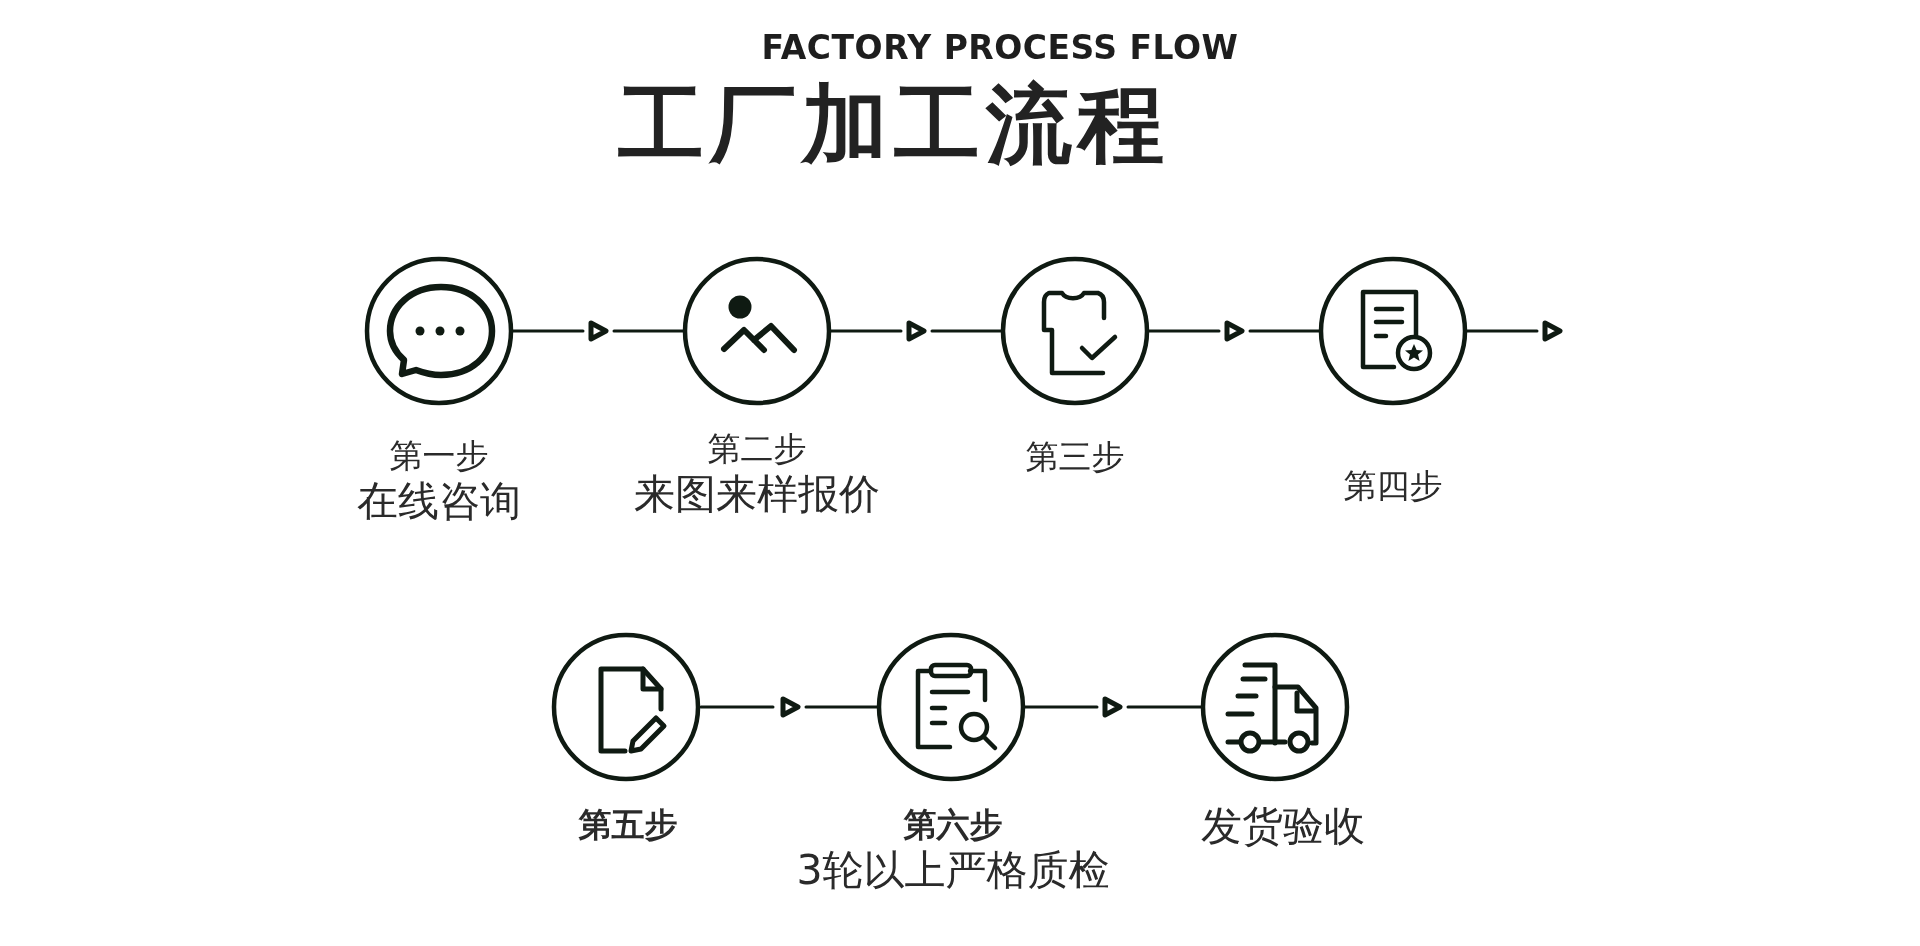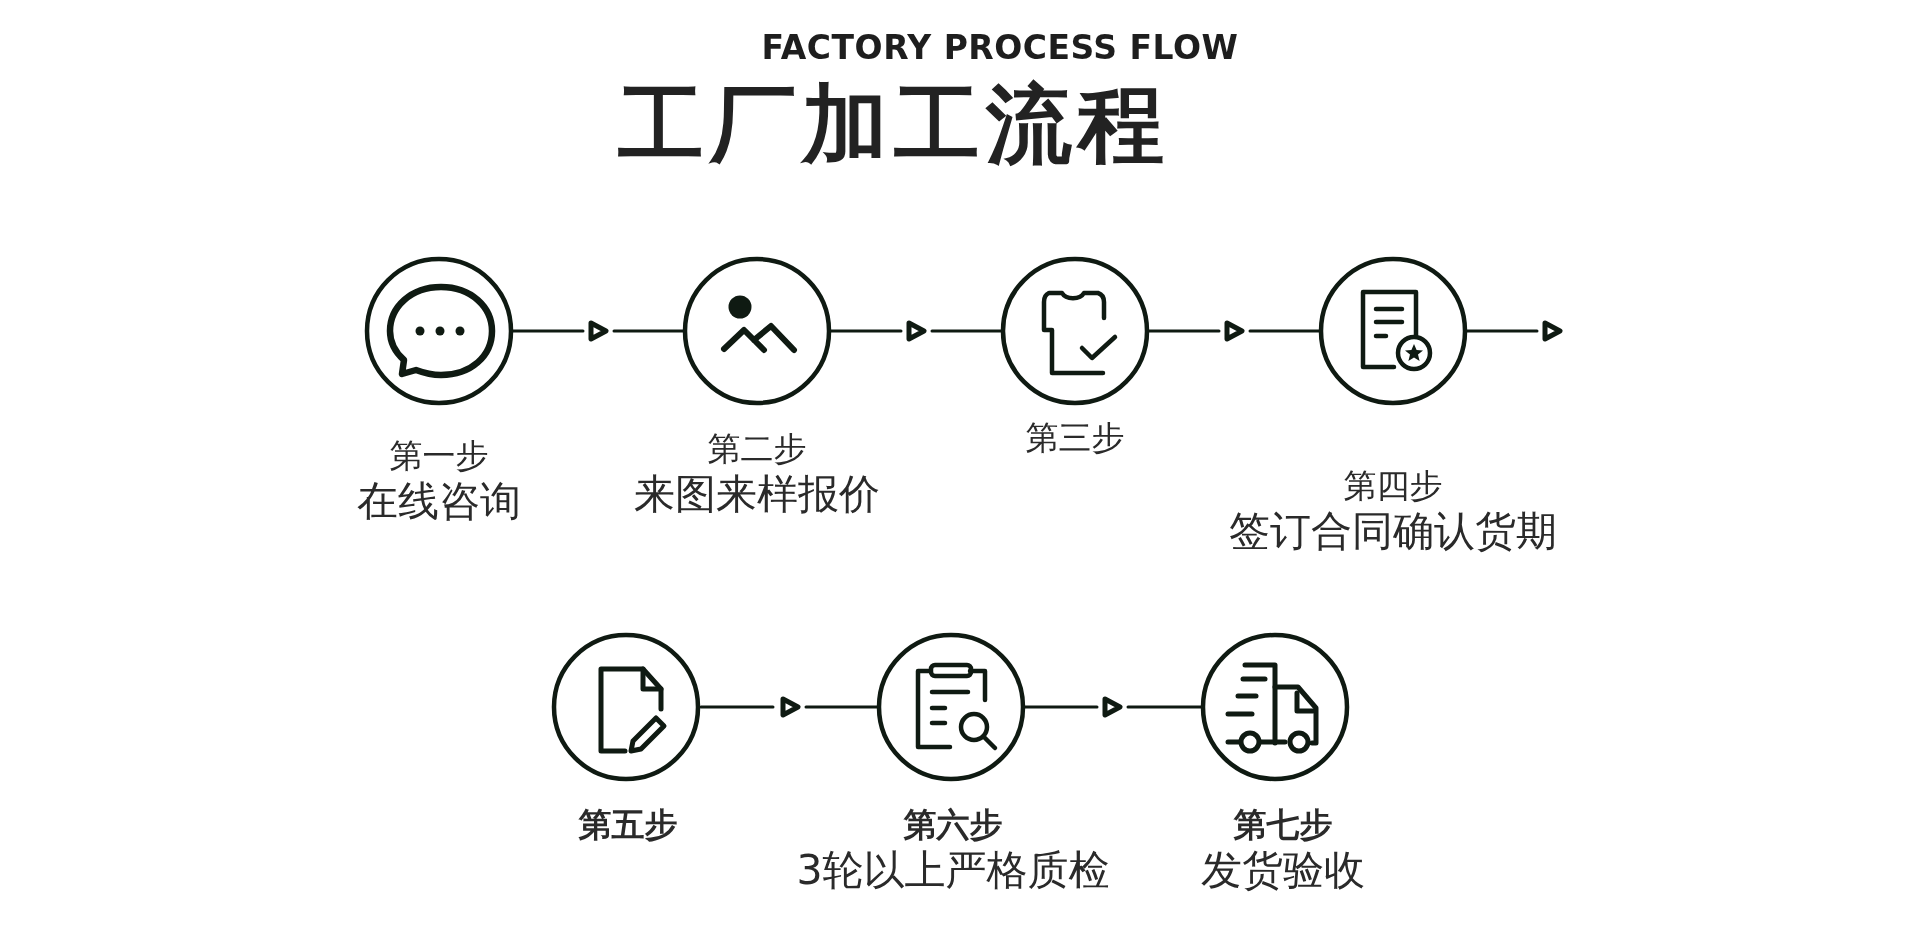--- a/index.html
+++ b/index.html
@@ -135,31 +135,29 @@
 </svg>
 
 <div class="label" style="left:439px; top:420px;margin-top:14px;">
   <span class="l1">第一步</span>
   <span class="l2">在线咨询</span>
 </div>
 <div class="label" style="left:757px; top:427px;">
   <span class="l1">第二步</span>
   <span class="l2">来图来样报价</span>
 </div>
-<div class="label" style="left:1075px; top:416px;text-align:center;">
+<div class="label" style="left:1075px; top:435px;text-align:center;">
   <span class="l1">第三步</span>
 </div>
 <div class="label" style="left:1393px; top:427px;margin-top:37px;">
   <span class="l1">第四步</span>
-  <span class="l2">签订合同确认货期</span>
 </div>
 
 <div class="label" style="left:628px; top:803px;">
   <span class="l1" style="font-weight:bold;">第五步</span>
 </div>
 <div class="label" style="left:953px; top:803px;">
   <span class="l1" style="font-weight:bold;">第六步</span>
   <span class="l2">3轮以上严格质检</span>
 </div>
 <div class="label" style="left:1283px; top:803px;">
-  <span class="l1" style="font-weight:bold;">第七步</span>
   <span class="l2">发货验收</span>
 </div>
 
 </body></html>

